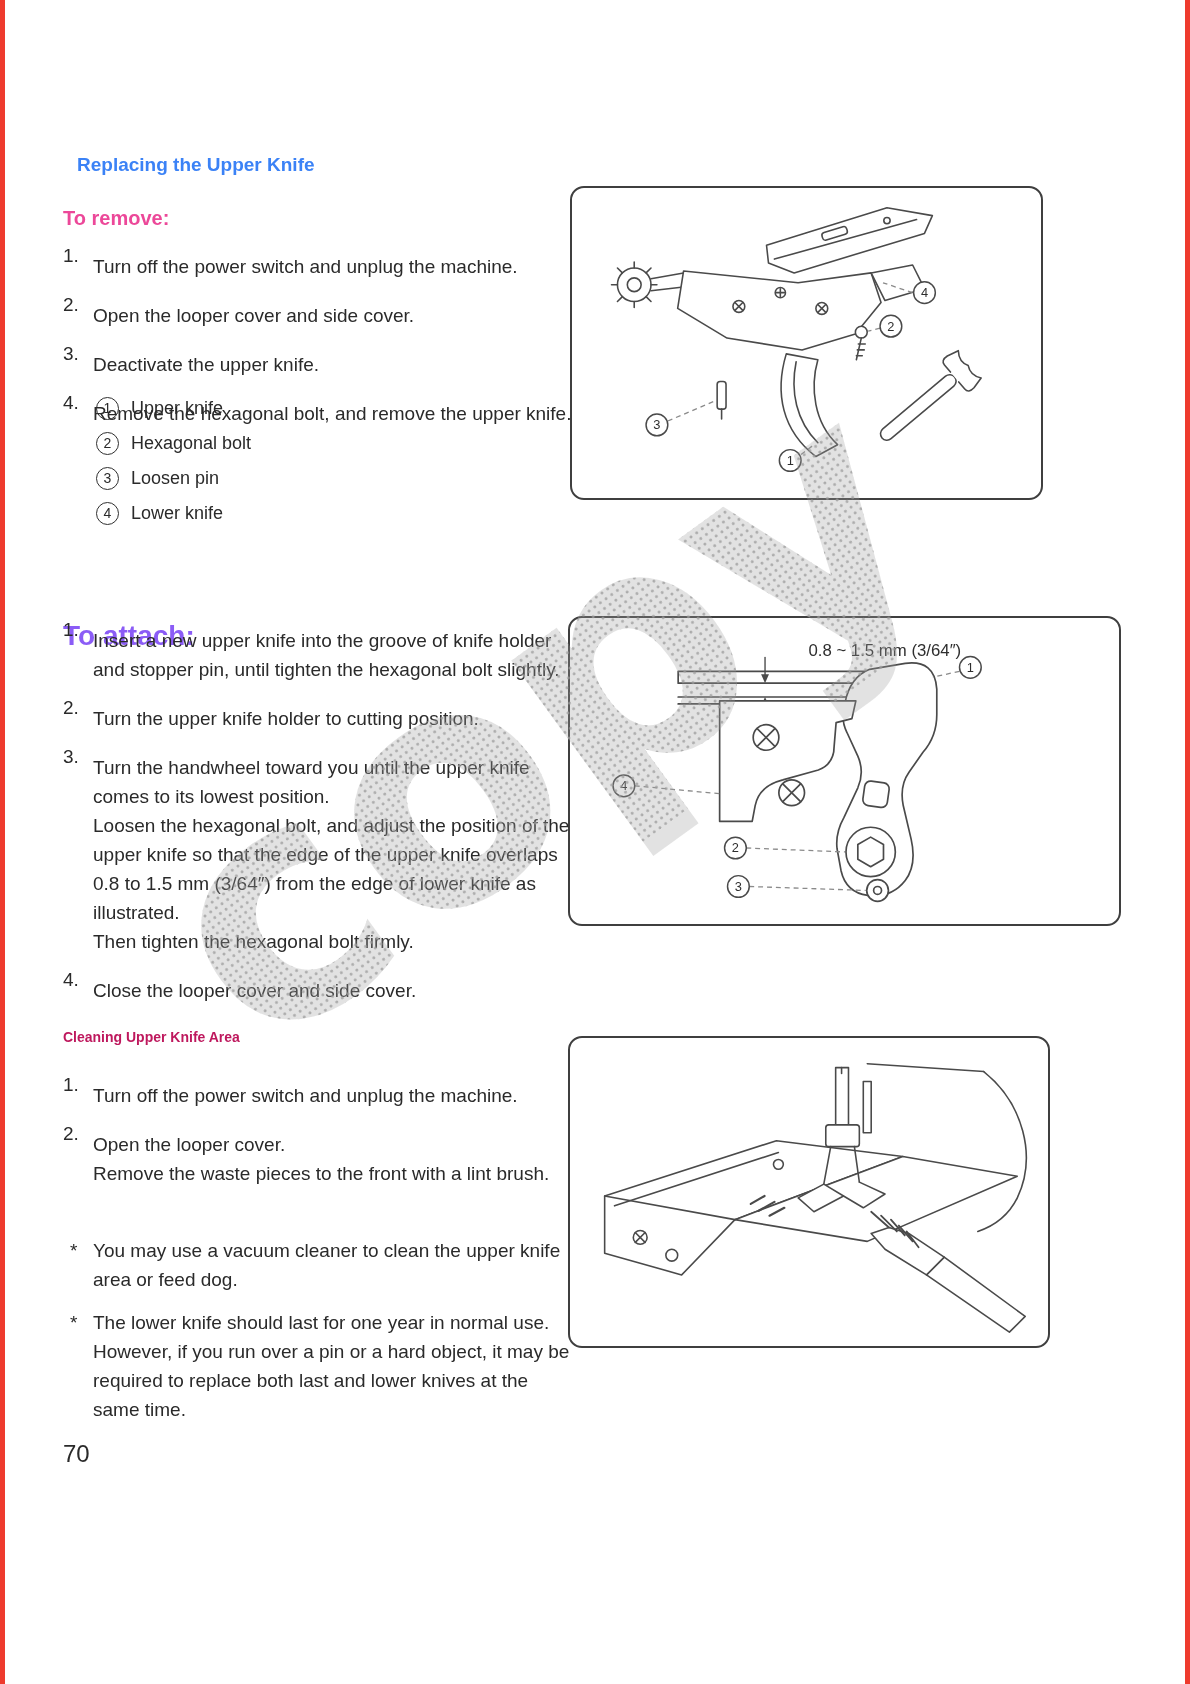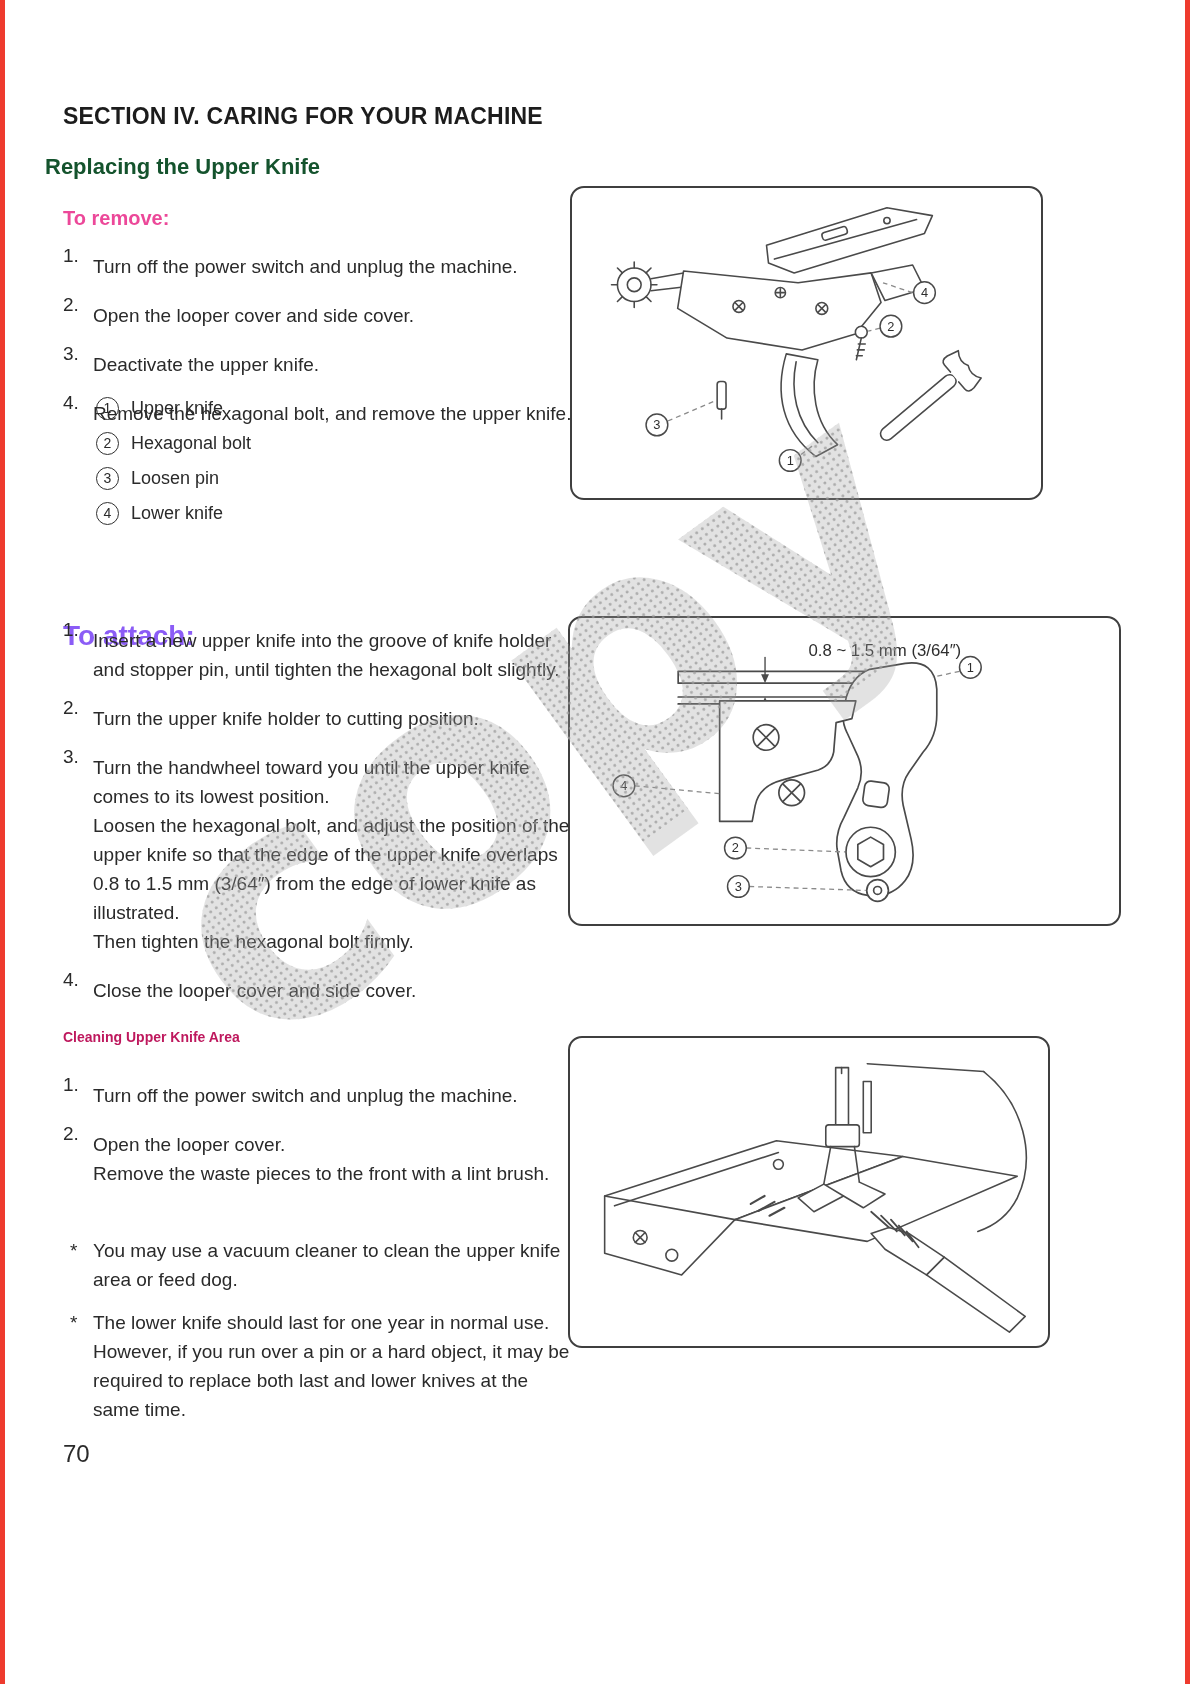--- a/index.html
+++ b/index.html
@@ -13,21 +13,21 @@
     overflow:hidden;
   }
 
   .edge { position:absolute; top:0; bottom:0; width:5px; background:#ee3b2e; z-index:3; }
   .edge-l { left:0; }
   .edge-r { right:0; }
 
   .abs { position:absolute; z-index:2; }
 
   .title { left:63px; top:103px; font-size:23px; font-weight:bold; color:#1c1c1c; letter-spacing:.2px; }
-  .h-replace { left:45px; top:154px; font-size:22px; font-weight:bold; color:#14532d; }
+  .h-replace { left:77px; top:154px; font-size:19px; font-weight:bold; color:#3b82f6; }
   .h-remove  { left:63px; top:207px; font-size:20px; font-weight:bold; color:#ec4899; }
   .h-attach  { left:63px; top:580px; font-size:28px; font-weight:bold; color:#8b5cf6;margin-top:40px; }
   .h-clean   { left:63px; top:1029px; font-size:14px; font-weight:bold; color:#be185d; }
 
   ol.steps, ul.legend, ul.notes { list-style:none; }
 
   .steps { width:512px; font-size:19px; line-height:29px; }
   .remove-steps { left:63px; top:241px; }
   .attach-steps { left:63px; top:615px; }
   .clean-steps  { left:63px; top:1070px; }
@@ -84,21 +84,20 @@
   }
 </style>
 </head>
 <body>
 
 <div class="page">
 
   <div class="edge edge-l"></div>
   <div class="edge edge-r"></div>
 
-  <h1 class="abs title">SECTION IV. CARING FOR YOUR MACHINE</h1>
   <h2 class="abs h-replace">Replacing the Upper Knife</h2>
   <h3 class="abs h-remove">To remove:</h3>
 
   <ol class="abs steps remove-steps">
     <li>
       <span class="num">1.</span>
       <span class="txt">Turn off the power switch and unplug the machine.</span>
     </li>
     <li>
       <span class="num">2.</span>

